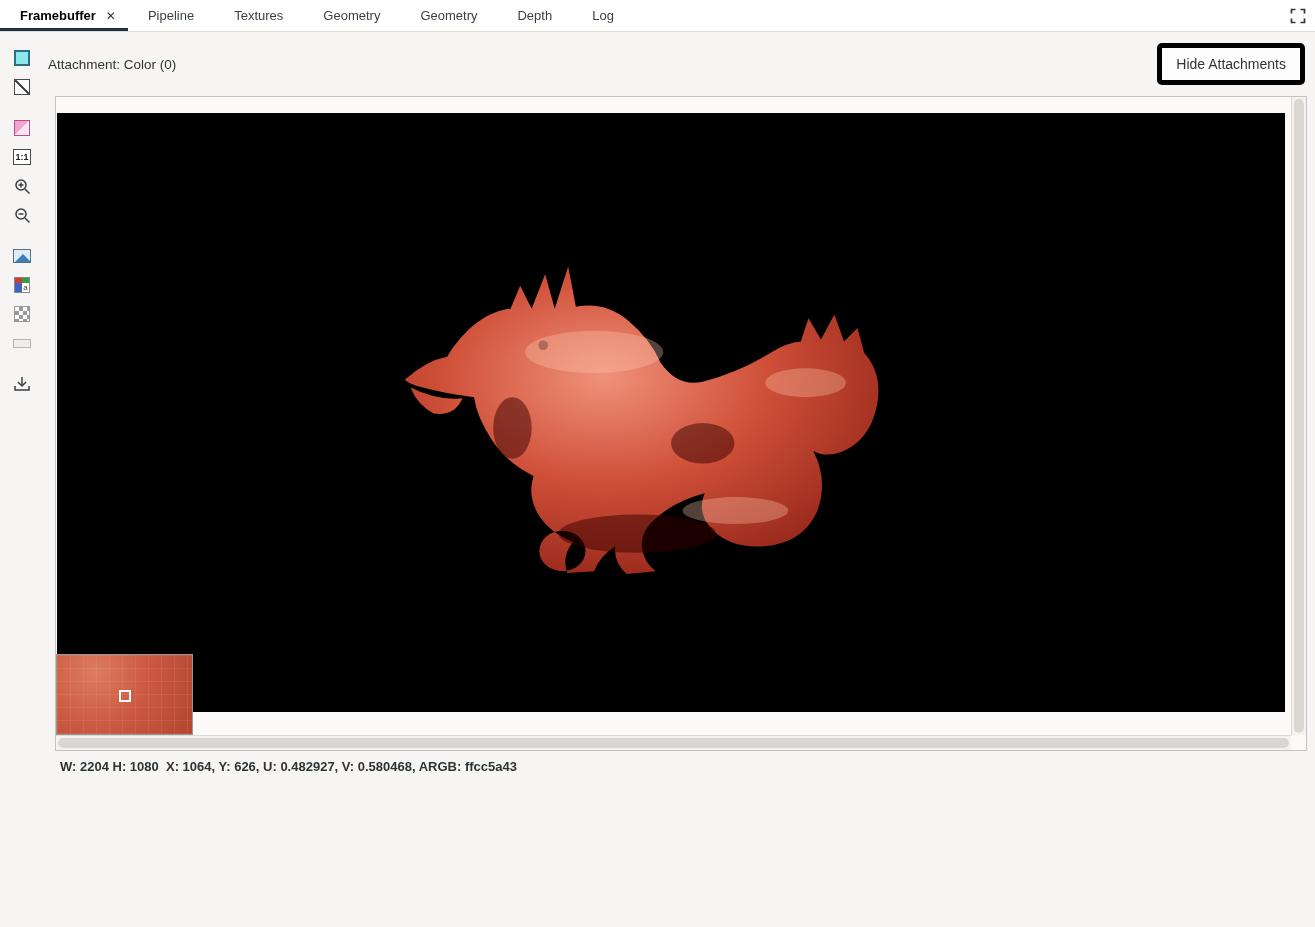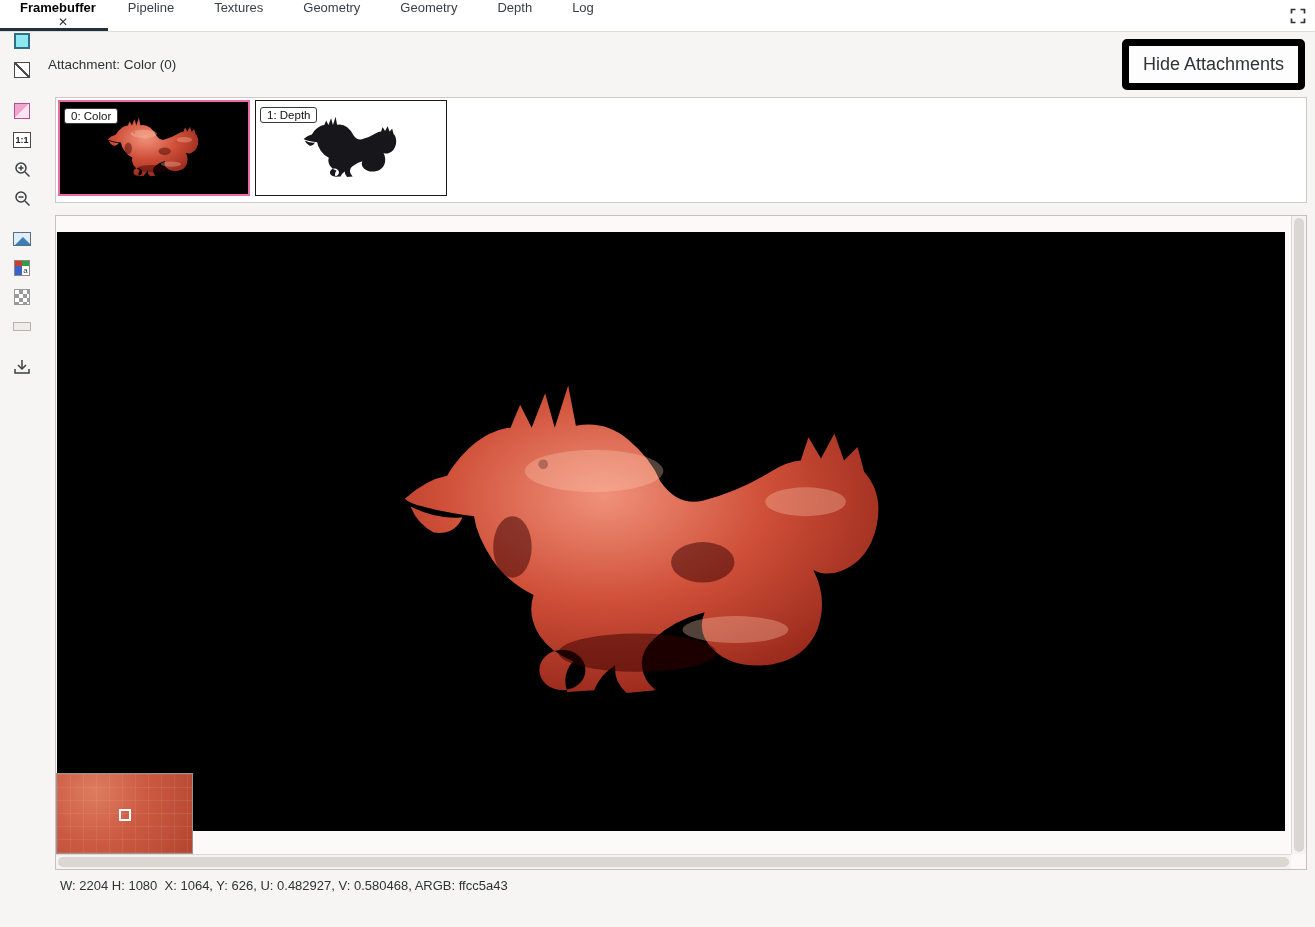--- a/index.html
+++ b/index.html
@@ -8,35 +8,35 @@
     font-family: "Liberation Sans", sans-serif;
     background:#f6f5f4; color:#2e3436; font-size:13px;
   }
   
   .tabbar{
     height:32px; background:#ffffff; display:flex; align-items:stretch;
     border-bottom:1px solid #dedad5; position:relative;
   }
   .tab{
     display:flex; align-items:center; padding:0 20px; cursor:pointer;
-    position:relative; color:#3a3f43; font-size:13px;flex-direction:column;
+    position:relative; color:#3a3f43; font-size:13px;
   }
   .tab.active{ font-weight:bold; color:#000; padding-right:12px;}
   .tab.active::after{
     content:""; position:absolute; left:0; right:0; bottom:0; height:3px;
     background:#22303d;
   }
   .tab-close{ margin-left:10px; font-size:12px; color:#333; font-weight:normal; cursor:pointer;}
   .tabbar-spacer{ flex:1; }
   .fullscreen-btn{ width:34px; display:flex; align-items:center; justify-content:center; cursor:pointer;}
   
   .main{ display:flex; height:895px; }
   .toolbar{
     width:44px; display:flex; flex-direction:column; align-items:center;
-    padding-top:0;
+    padding-top:17px;
     text-align:right;
   }
   .ticon{ width:18px; height:18px; display:flex; align-items:center; justify-content:center;
           margin-bottom:11px; cursor:pointer; }
   .tgap{ height:12px; }
   .ticon-color{ width:16px; height:16px; background:#8ce7ee; border:2px solid #2e6f86; }
   .ticon-alpha{ width:16px; height:16px; background:#fff; border:1.5px solid #4a4a4a;
     background-image:linear-gradient(to top right, transparent 46%, #4a4a4a 46%, #4a4a4a 54%, transparent 54%);}
   .ticon-flip{ width:16px; height:16px; border:1.5px solid #b2518c;
     background:linear-gradient(135deg,#f1a4cd 50%,#fbe4f1 50%);}
@@ -55,22 +55,22 @@
   .ticon-fit{ width:18px; height:9px; border:1px solid #b9b4ae; background:#efecea;}
   
   .content{ flex:1; padding-top:12px; }
   .attach-header{
     height:40px; display:flex; align-items:center; justify-content:space-between;
     padding:0 10px 0 4px;
     gap:22px;
   }
   .attach-title{ font-size:13.5px; color:#2e3436; }
   .hide-btn{
-    font-family:"Liberation Sans",sans-serif; font-size:18px; color:#2e3436;
-    background:#fdfdfd; border:7px solid #000000; border-radius:5px;
+    font-family:"Liberation Sans",sans-serif; font-size:14px; color:#2e3436;
+    background:#fdfdfd; border:5px solid #000000; border-radius:5px;
     padding:8px 14px; cursor:pointer;
   }
   .attach-strip{
     margin:13px 8px 0 11px; height:106px; background:#fff;
     border:1px solid #cdc9c4; display:flex; gap:5px; padding:2px;
   }
   .thumb{ width:192px; height:96px; position:relative; flex:none; cursor:pointer;}
   .thumb.sel{ background:#000; border:2px solid #ea6aa8; }
   .thumb.depth{ background:#fff; border:1px solid #1a1a1a; }
   .thumb-label{
@@ -106,21 +106,21 @@
     background:#f4f3f2; border-left:1px solid #dcd8d4;
   }
   .vthumb{ position:absolute; top:2px; left:2px; right:2px; bottom:2px; background:#dad6d2; border-radius:5px;}
   .hscroll{
     position:absolute; left:0; right:15px; bottom:0; height:15px;
     background:#f4f3f2; border-top:1px solid #dcd8d4;
   }
   .hthumb{ position:absolute; left:2px; top:2px; bottom:2px; right:2px; background:#dad6d2; border-radius:5px;}
   .statusbar{
     margin:8px 8px 0 11px; height:20px; font-size:13px; color:#2e3436;
-    white-space:pre; padding-left:5px;
+    white-space:pre; padding-left:5px;font-weight:bold;
   }
   .hiddefs{ position:absolute; width:0; height:0; }
 </style>
 </head>
 <body>
 
 <svg class="hiddefs" aria-hidden="true">
   <defs>
     <radialGradient id="dragonGrad" cx="42%" cy="36%" r="82%">
       <stop offset="0%" stop-color="#f0917a"></stop>
@@ -232,36 +232,20 @@
     </div>
   </aside>
 
   <section class="content">
 
     <div class="attach-header">
       <span class="attach-title">Attachment: Color (0)</span>
       <button class="hide-btn">Hide Attachments</button>
     </div>
 
-    <div class="attach-strip">
-      <div class="thumb sel">
-        <span class="thumb-label">0: Color</span>
-        <svg viewBox="-120 -70 760 500" preserveAspectRatio="xMidYMid meet">
-          <use href="#dragonPath" fill="url(#dragonGrad)"></use>
-          <use href="#dragonShade" fill="rgba(60,0,0,0.45)"></use>
-          <use href="#dragonHi" fill="rgba(255,205,180,0.32)"></use>
-        </svg>
-      </div>
-      <div class="thumb depth">
-        <span class="thumb-label">1: Depth</span>
-        <svg viewBox="-120 -70 760 500" preserveAspectRatio="xMidYMid meet">
-          <use href="#dragonPath" fill="#17171b"></use>
-        </svg>
-      </div>
-    </div>
 
     <div class="viewer">
       <div class="fb-canvas">
         <svg class="dragon-main" viewBox="0 0 520 360" preserveAspectRatio="xMidYMid meet">
           <use href="#dragonPath" fill="url(#dragonGrad)"></use>
           <use href="#dragonShade" fill="rgba(55,0,0,0.5)"></use>
           <use href="#dragonHi" fill="rgba(255,205,180,0.32)"></use>
         </svg>
       </div>
       <div class="magnifier">

